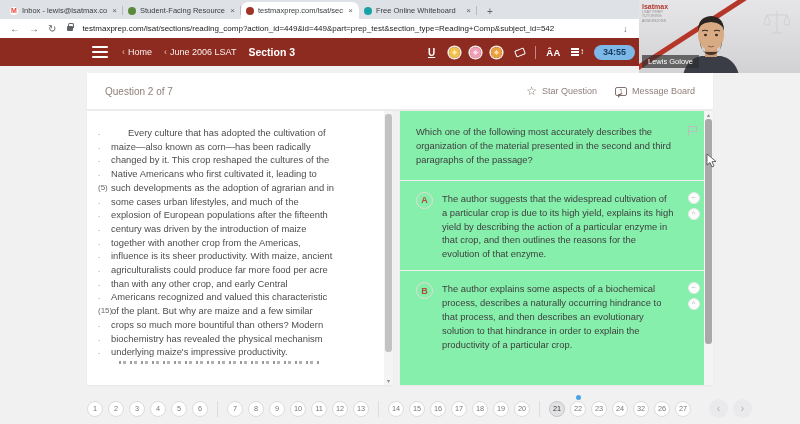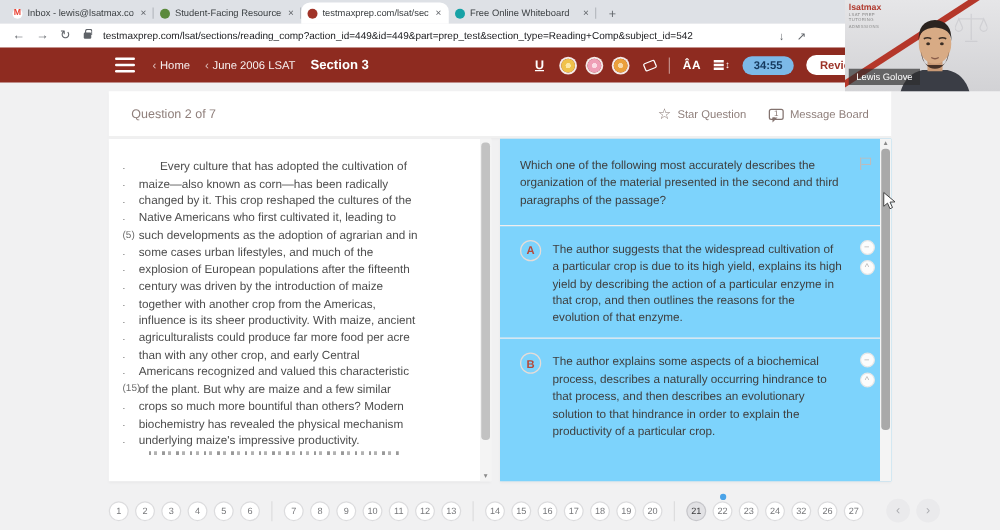--- a/index.html
+++ b/index.html
@@ -39,21 +39,21 @@
   .vdiv { width:1px; height:13px; background:rgba(255,255,255,.45); }
   .fontsize { font-size:9.5px; font-weight:bold; letter-spacing:.5px; }
   .linespace { display:flex; align-items:center; gap:1px; }
   .linespace .bars { display:flex; flex-direction:column; gap:1.8px; }
   .linespace .bars span { width:8px; height:1.4px; background:#fff; }
   .linespace .updown { font-size:8px; line-height:1; }
   .timer { background:#7cb9e8; color:#15395e; font-weight:bold; font-size:9px; border-radius:8px; padding:2.5px 9px; }
   .review-btn { background:#fff; color:#9c3227; font-weight:bold; font-size:9px; border-radius:9px; padding:3px 11px; border:none; }
 
   
-  .webcam { position:absolute; right:0; top:0; width:124px; height:73px; background:linear-gradient(#e6e6e8,#d2d2d5); overflow:hidden; z-index:50; }
+  .webcam { position:absolute; right:0; top:0; width:161px; height:73px; background:linear-gradient(#e6e6e8,#d2d2d5); overflow:hidden; z-index:50; }
   .cam-stripe { position:absolute; left:-28px; top:34px; width:150px; height:5px; background:#b5372a; transform:rotate(-33deg); }
   .cam-logo { position:absolute; left:3px; top:3px; line-height:1; }
   .cam-logo .brand { font-size:7px; font-weight:bold; color:#b03a2e; }
   .cam-logo .sub { font-size:3.4px; color:#8a8a8a; letter-spacing:.3px; line-height:1.25; }
   .cam-scales { position:absolute; right:10px; top:8px; opacity:.55; }
   .cam-person { position:absolute; left:36px; bottom:-2px; }
   .cam-name { position:absolute; left:3px; bottom:5px; background:rgba(45,45,45,.68); color:#fff; font-size:7.5px; padding:2px 6px; }
 
   
   .subheader { position:absolute; left:87px; top:73px; width:626px; height:37px; background:#fff; display:flex; align-items:center; padding:0 18px; border-bottom:1px solid #ececec; box-shadow:0 1px 2px rgba(0,0,0,.04); }
@@ -71,21 +71,21 @@
   .pline .marker { width:15px; flex:none; font-size:8px; color:#6a6a6a; text-align:left; padding-left:2px; }
   .pline .txt { flex:1; white-space:nowrap; }
   .pline.indent .txt { padding-left:17px; }
   .partial-line { margin:2px 0 0 32px; width:200px; height:3px; background:repeating-linear-gradient(90deg,#777 0 2px,transparent 2px 4.5px, #999 4.5px 7px, transparent 7px 11px); opacity:.75; }
   .v-scroll { position:absolute; right:0; top:0; width:9px; height:100%; background:#f4f4f4; }
   .v-thumb { position:absolute; left:1px; width:7px; background:#c2c2c2; border-radius:3px; }
   .v-arrow { position:absolute; left:0; width:9px; text-align:center; font-size:6px; color:#8a8a8a; line-height:6px; }
   .q-scroll .v-thumb { background:#a9a9a9; }
 
   
-  .question-panel { position:absolute; left:400px; top:111px; width:313px; height:274px; background:#7dd3fc; overflow:hidden; box-shadow:0 1px 2px rgba(0,0,0,.04); }
+  .question-panel { position:absolute; left:400px; top:111px; width:313px; height:274px; background:#86efac; overflow:hidden; box-shadow:0 1px 2px rgba(0,0,0,.04); }
   .q-text { padding:14px 30px 0 16px; font-size:9.4px; line-height:13.9px; color:#3e3e3e; }
   .q-flag { position:absolute; right:17px; top:15px; width:8px; height:10px; border-left:1.2px solid #bcbcbc; }
   .q-flag::after { content:""; position:absolute; left:0; top:0; width:7px; height:4px; border:1.2px solid #bcbcbc; border-left:none; border-radius:0 1px 1px 0; }
   .answers { margin-top:13px; }
   .answer { display:flex; gap:9px; padding:11px 13px 9px 16px; border-top:1px solid #f0eeee; }
   .letter { width:17px; height:17px; flex:none; border:1px solid #e6dcd7; border-radius:50%; color:#b44a3b; font-size:9px; font-weight:bold; display:flex; align-items:center; justify-content:center; }
   .ans-text { flex:1; font-size:9.4px; line-height:13.9px; color:#3e3e3e; padding-right:4px; }
   .ans-ctrls { width:13px; flex:none; display:flex; flex-direction:column; gap:4px; align-items:center; }
   .ctrl { width:12px; height:12px; border-radius:50%; background:#fcfcfc; border:1px solid #e7e7e7; color:#b4b4b4; font-size:7.5px; line-height:10px; text-align:center; }
 

